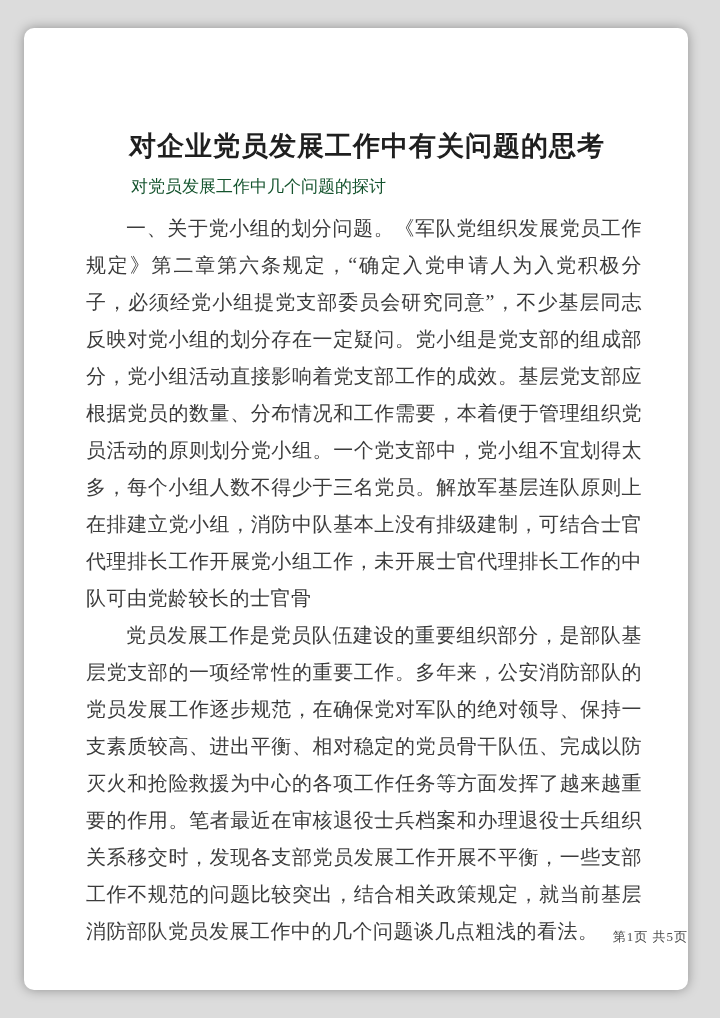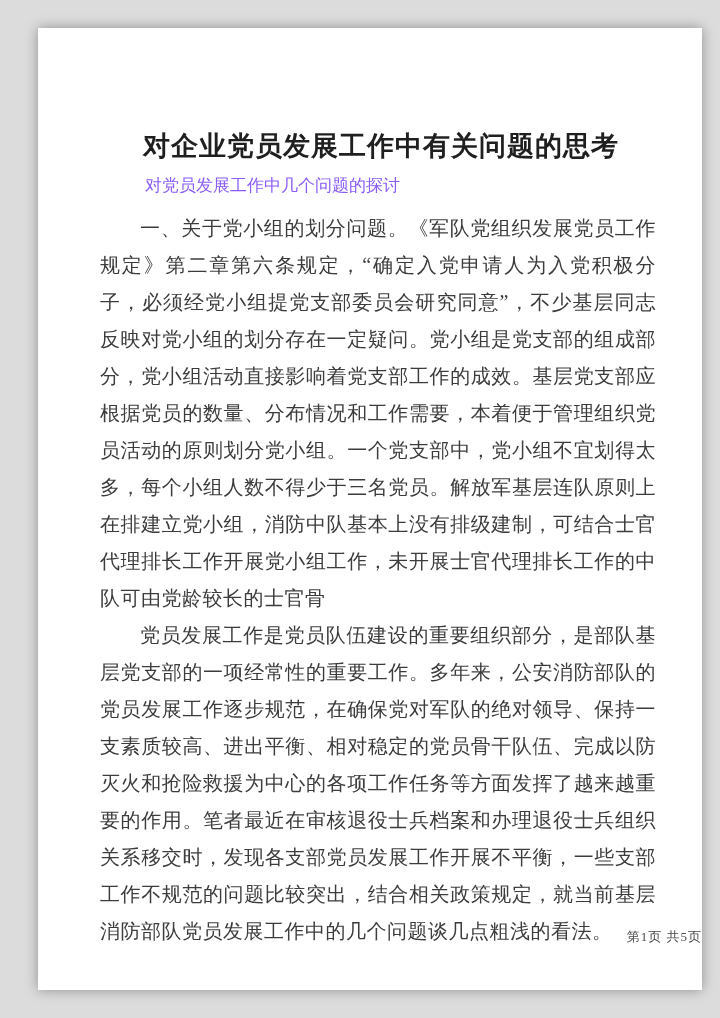--- a/index.html
+++ b/index.html
@@ -9,43 +9,43 @@
   body {
     width: 720px;
     height: 1018px;
     background: #dcdcdc;
     font-family: "Liberation Serif", "DejaVu Serif", serif;
     position: relative;
     overflow: hidden;
   }
   .doc-page {
     position: absolute;
-    left: 38px;
+    left: 24px;
     top: 28px;
     width: 664px;
     height: 962px;
     background: #ffffff;
     box-shadow: 0 0 12px rgba(0,0,0,0.35);
     box-sizing: border-box;
     padding: 100px 46px 0 62px;
+    border-radius: 10px;
   }
   .doc-title {
     margin: 0 0 10px 43px;
     font-size: 27px;
     font-weight: bold;
     color: #1f1f1f;
     line-height: 36px;
     letter-spacing: 1px;
   }
   .doc-subtitle {
     margin: 0 0 10px 45px;
     font-size: 17px;
-    color: #8b5cf6;
+    color: #14532d;
     line-height: 26px;
-    font-family: Liberation Mono, monospace;
   }
   .doc-body p {
     margin: 0;
     font-size: 20px;
     color: #3c3c3c;
     line-height: 37px;
     text-align: justify;
     text-indent: 2em;
     letter-spacing: 0.5px;
   }

